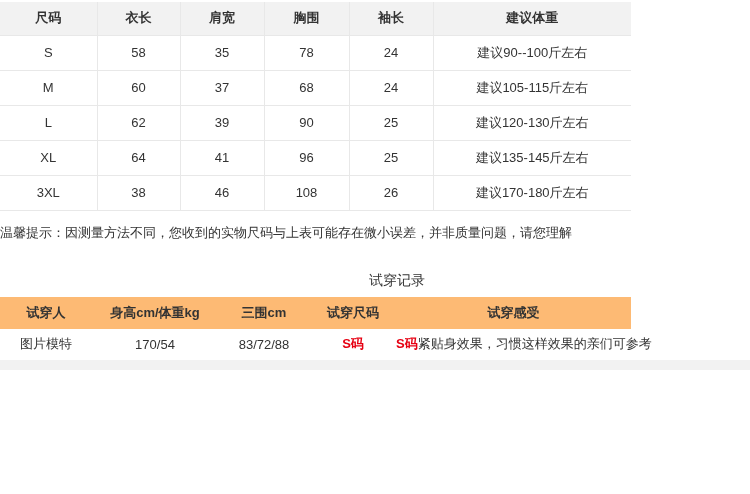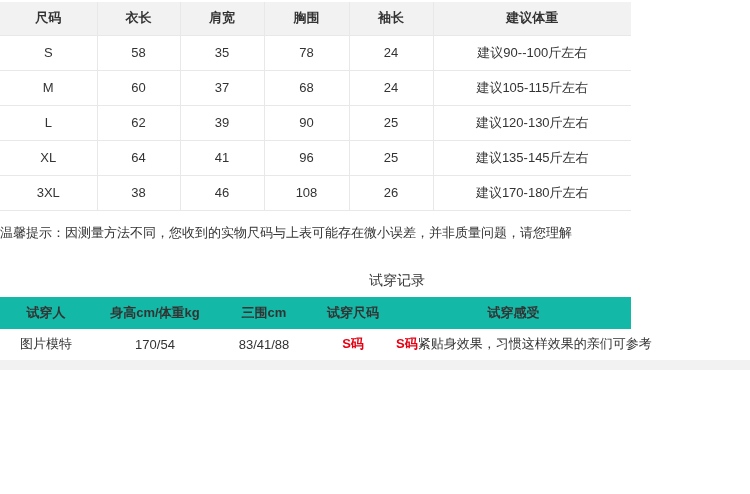--- a/index.html
+++ b/index.html
@@ -53,21 +53,21 @@
   }
   .fit-table { margin-top: 7px; }
   .fit-table th, .fit-table td {
     border: none;
     text-align: center;
     vertical-align: middle;
     padding: 0;
     white-space: nowrap;
   }
   .fit-table th {
-    background: #14b8a6;
+    background: #fdba74;
     font-weight: bold;
     height: 32px;
   }
   .fit-table td { height: 31px; background: #ffffff; }
   .red-text { color: #e60012; font-weight: bold; }
   .footer-strip { width: 750px; height: 10px; background: #f2f2f2; }
 </style>
 </head>
 <body>
 
@@ -152,21 +152,21 @@
       <th>身高cm/体重kg</th>
       <th>三围cm</th>
       <th>试穿尺码</th>
       <th>试穿感受</th>
     </tr>
   </thead>
   <tbody>
     <tr>
       <td>图片模特</td>
       <td>170/54</td>
-      <td>83/41/88</td>
+      <td>83/72/88</td>
       <td><span class="red-text">S码</span></td>
       <td>
         <span class="red-text">S码</span><span>紧贴身效果，习惯这样效果的亲们可参考</span>
       </td>
     </tr>
   </tbody>
 </table>
 
 <div class="footer-strip"></div>
 

